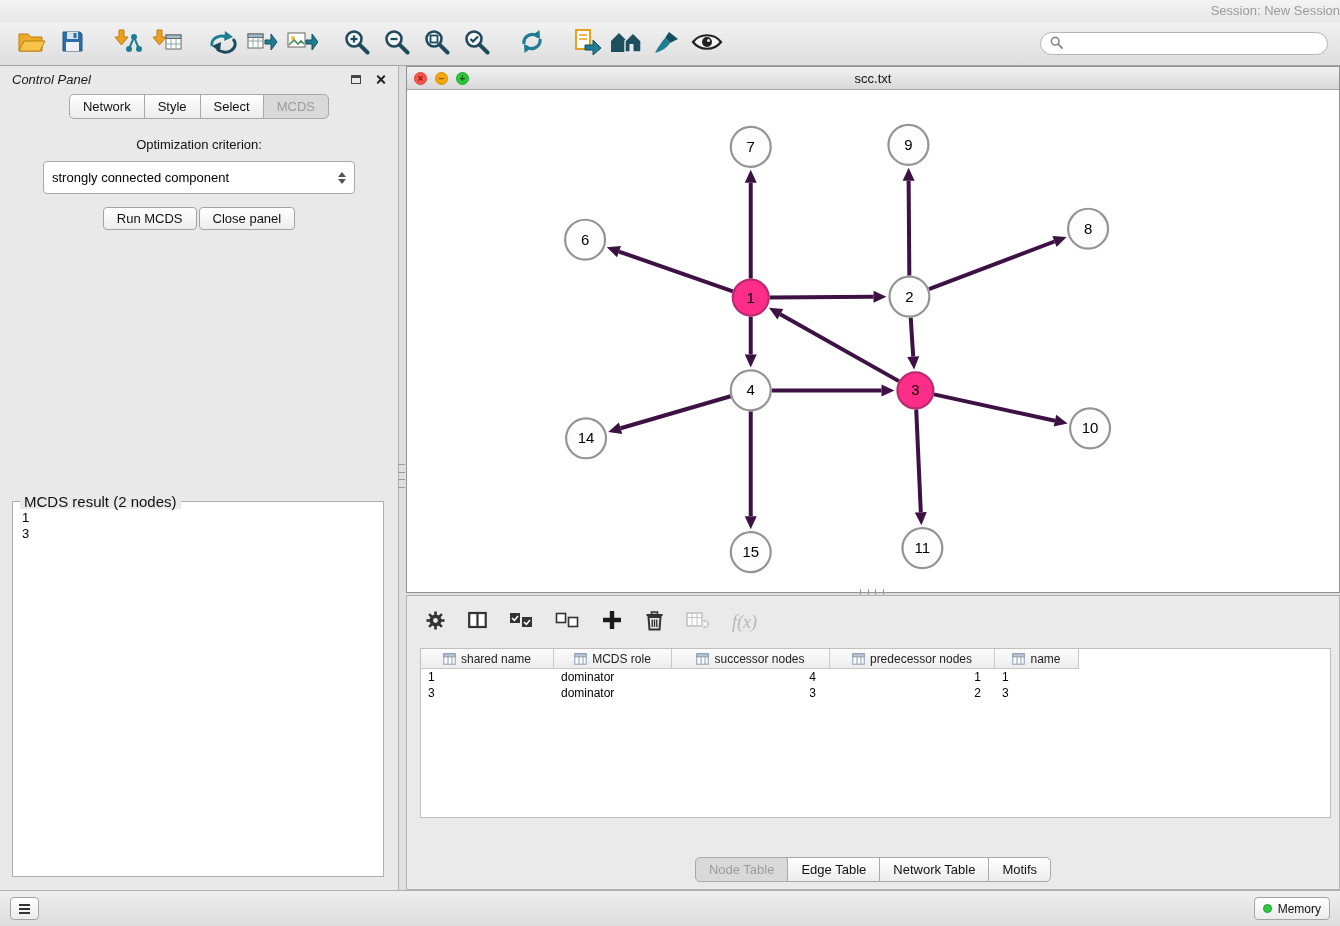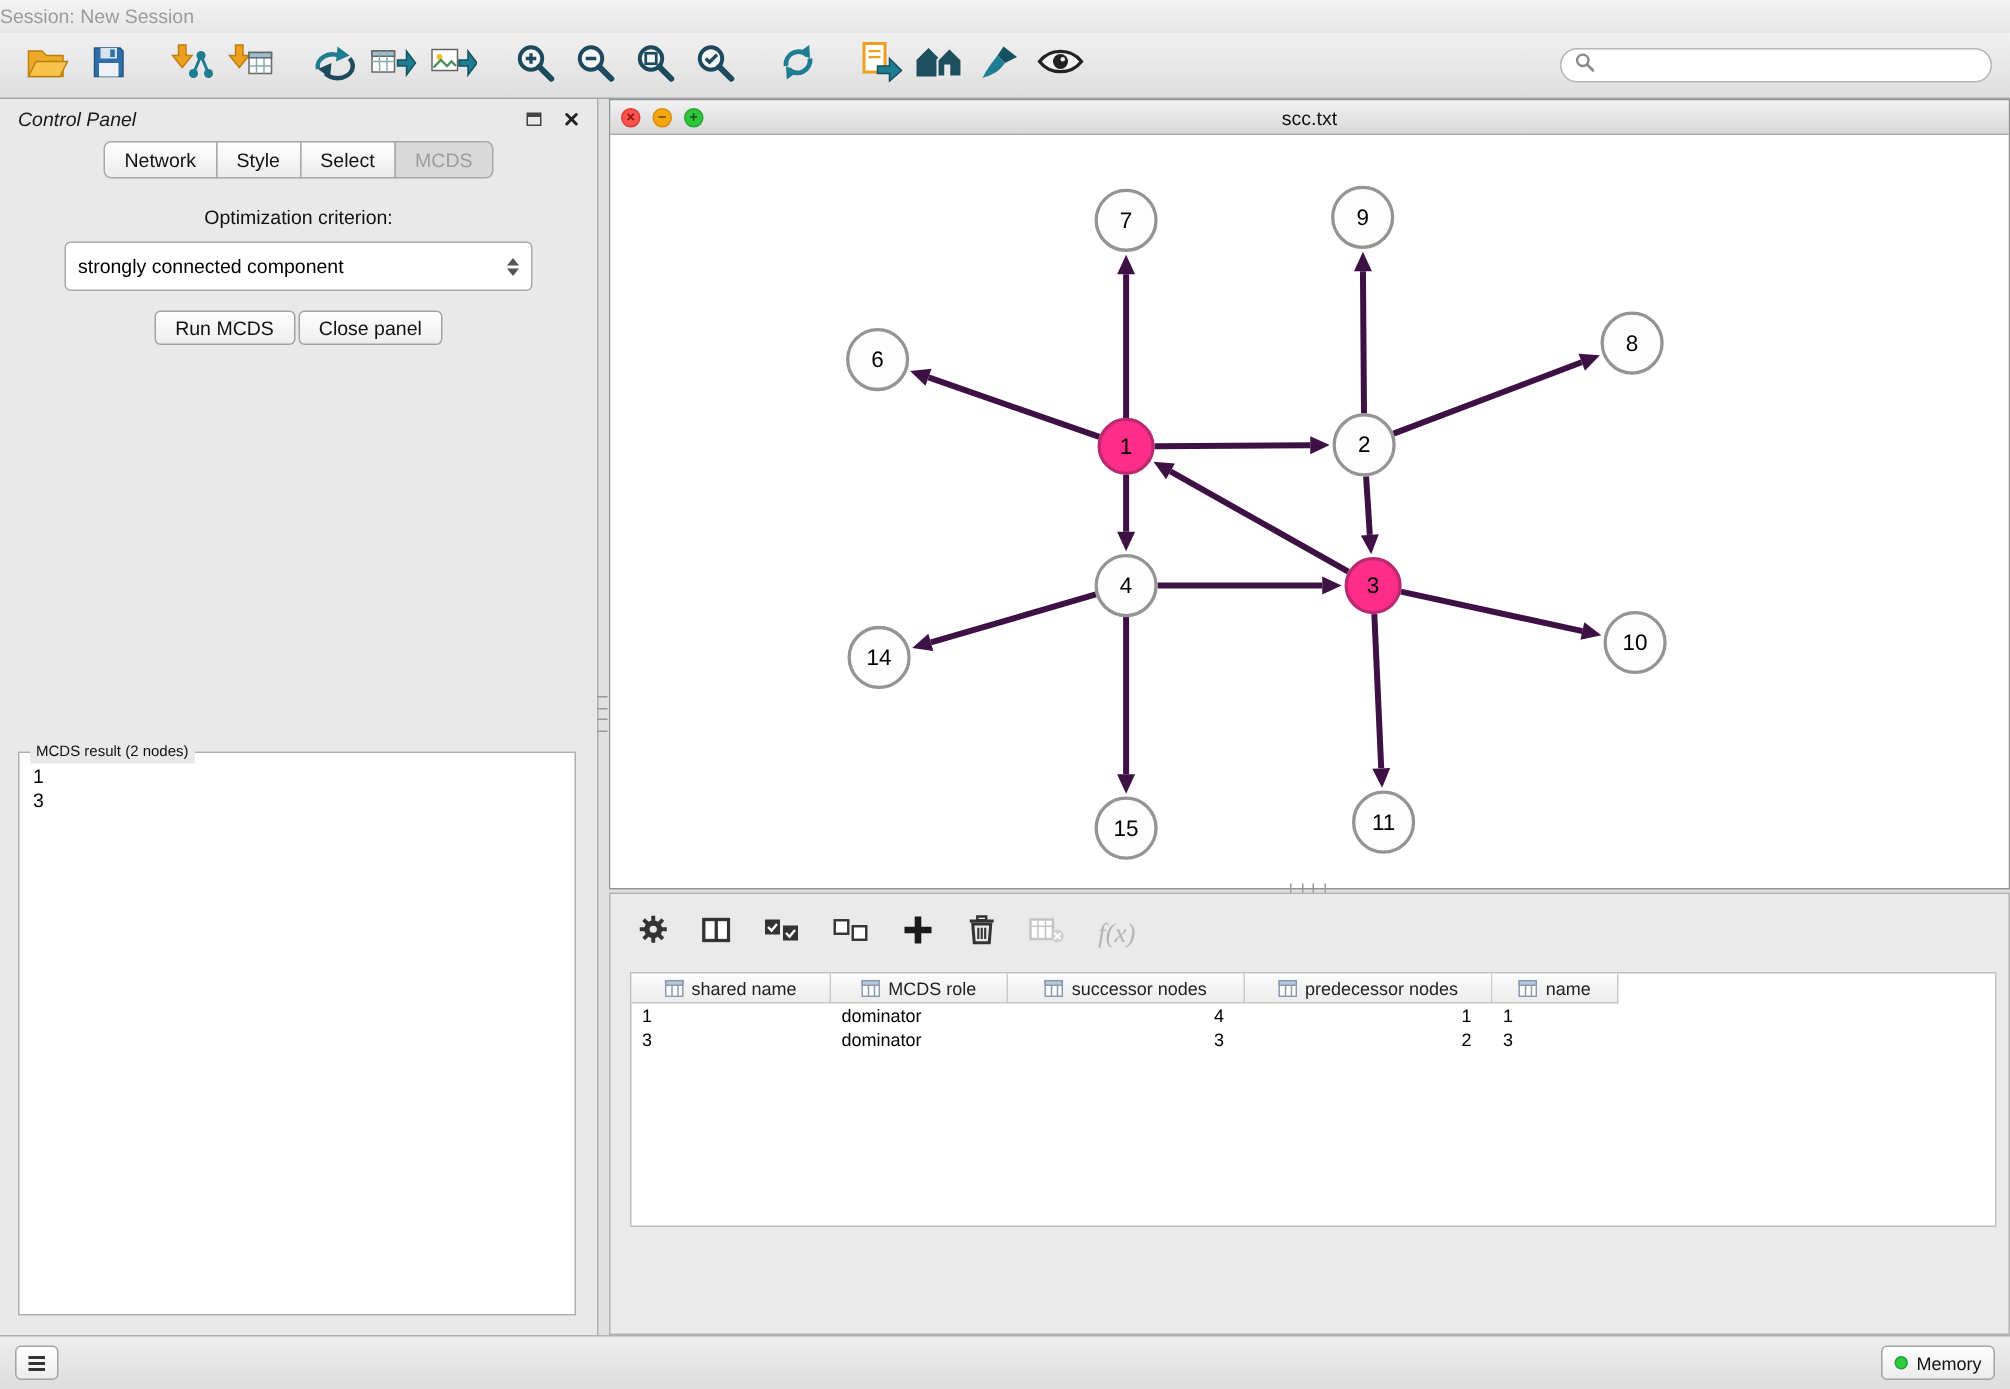--- a/index.html
+++ b/index.html
@@ -1,21 +1,21 @@
 <!DOCTYPE html>
 <html><head>
 <meta charset="utf-8">
 <style>
   *{margin:0;padding:0;box-sizing:border-box;}
   html,body{width:1340px;height:926px;}
   body{font-family:"Liberation Sans",sans-serif;background:#e4e4e4;}
   .app{width:1340px;height:926px;display:flex;flex-direction:column;overflow:hidden;background:#e4e4e4;}
 
   
-  .titlebar{flex:0 0 22px;background:linear-gradient(#f3f3f3,#e7e7e7);text-align:left;font-size:13px;color:#9b9b9b;line-height:22px;}
+  .titlebar{flex:0 0 22px;background:linear-gradient(#f3f3f3,#e7e7e7);text-align:right;font-size:13px;color:#9b9b9b;line-height:22px;}
   .toolbar{flex:0 0 44px;background:linear-gradient(#f1f1f1,#dedede);border-bottom:1px solid #a6a6a6;display:flex;align-items:center;padding:0 12px;}
   .tb-icons{display:flex;align-items:center;}
   .tb-btn{width:40px;height:36px;display:flex;align-items:center;justify-content:center;border-radius:4px;}
   .tb-gap{width:15px;}
   .search-box{margin-left:auto;width:288px;height:23px;background:#fff;border:1px solid #b5b5b5;border-radius:12px;display:flex;align-items:center;padding:0 9px;gap:5px;}
   .search-box input{border:none;outline:none;flex:1;font-size:12px;background:transparent;font-family:inherit;}
 
   .main{flex:1;display:flex;position:relative;background:#e0e0e0;}
 
   
@@ -36,21 +36,21 @@
   .opt-label{font-size:13px;color:#111;}
   .dropdown{margin-top:9px;width:312px;height:33px;background:#fff;border:1px solid #a9a9a9;border-radius:4px;display:flex;align-items:center;padding:0 5px 0 8px;font-size:13px;}
   .dd-label{flex:1;}
   .dd-arrows{display:flex;flex-direction:column;gap:2px;align-items:center;width:14px;}
   .dd-arrows span{width:0;height:0;border-left:4px solid transparent;border-right:4px solid transparent;display:block;}
   .dd-up{border-bottom:5px solid #555;}
   .dd-down{border-top:5px solid #555;}
   .btn-row{margin-top:13px;display:flex;gap:2px;}
   .cp-btn{height:23px;padding:0 13px;font-size:13px;color:#111;background:linear-gradient(#ffffff,#ededed);border:1px solid #a3a3a3;border-radius:4px;font-family:inherit;}
   .result-box{margin:auto 14px 13px 12px;align-self:stretch;height:376px;border:1px solid #aeaeae;background:#fff;position:relative;padding:8px 4px 4px;}
-  .result-legend{position:absolute;top:-8px;left:7px;background:#e9e9e9;padding:0 4px;font-size:10px;color:#111;line-height:15px;}
+  .result-legend{position:absolute;top:-8px;left:7px;background:#e9e9e9;padding:0 4px;font-size:15px;color:#111;line-height:15px;}
   .result-item{font-size:13px;line-height:16px;padding-left:5px;color:#000;}
 
   
   .right{flex:1;display:flex;flex-direction:column;padding-left:7px;}
   .network-window{flex:0 0 527px;border:1px solid #919191;background:#fff;display:flex;flex-direction:column;}
   .net-titlebar{flex:0 0 23px;background:linear-gradient(#f2f2f2,#d8d8d8);border-bottom:1px solid #a8a8a8;display:flex;align-items:center;padding:0 7px;position:relative;}
   .traffic{display:flex;gap:8px;z-index:2;}
   .light{width:13px;height:13px;border-radius:50%;font-size:10px;line-height:11px;text-align:center;font-weight:bold;}
   .light.red{background:#fc544c;border:1px solid #df3a31;color:#8e1710;}
   .light.yellow{background:#f7a60e;border:1px solid #d98d05;color:#7c5000;}
@@ -520,20 +520,28 @@
               </div>
               <div class="tr">
                 <div class="td" style="width: 133px; text-align: left;">3</div>
                 <div class="td" style="width: 118px; text-align: left;">dominator</div>
                 <div class="td" style="width: 158px; text-align: right; padding-right: 14px;">3</div>
                 <div class="td" style="width: 165px; text-align: right; padding-right: 14px;">2</div>
                 <div class="td" style="width: 84px; text-align: left;">3</div>
               </div>
             </div>
         </div>
+        <div class="tp-tabs-area">
+          <div class="tab-strip">
+              <div class="tab active">Node Table</div>
+              <div class="tab">Edge Table</div>
+              <div class="tab">Network Table</div>
+              <div class="tab">Motifs</div>
+            </div>
+        </div>
       </div>
     </div>
 
     <div class="grip-v">
         <i></i>
         <i></i>
         <i></i>
         <i></i>
       </div>
     <div class="grip-h">

